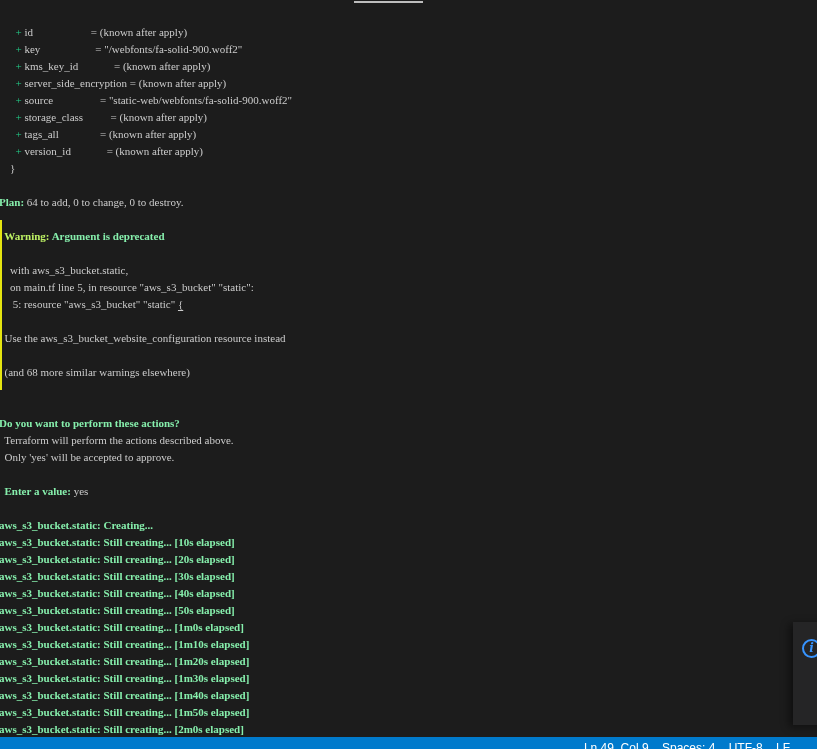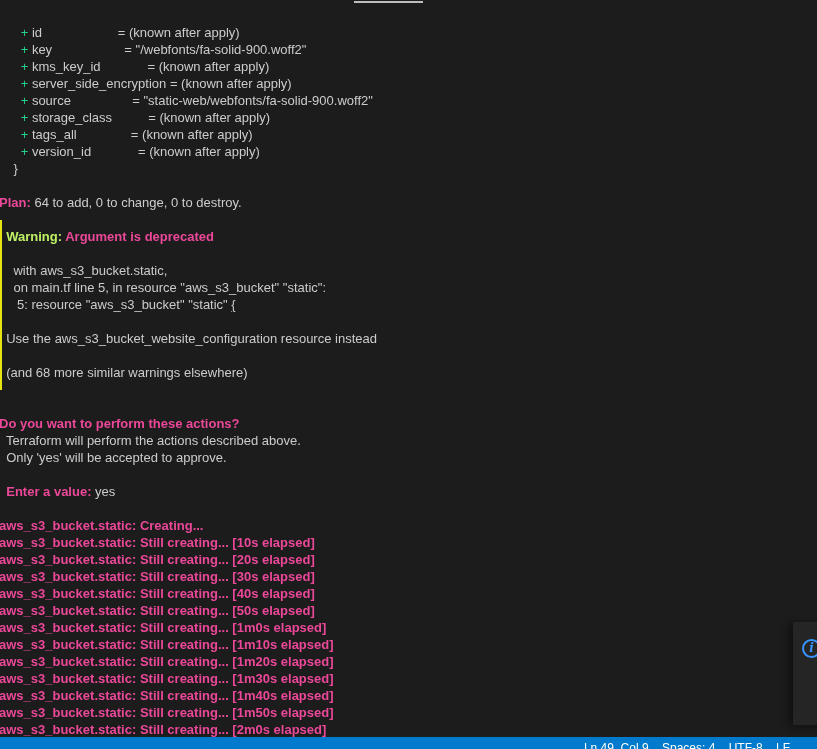--- a/index.html
+++ b/index.html
@@ -8,28 +8,28 @@
     position: relative;
     width: 817px; height: 749px;
     background: #1c1c1c;
     overflow: hidden;
     font-family: "DejaVu Sans Mono", monospace;
   }
   .terminal {
     position: absolute;
     left: -1px; top: 24px;
     white-space: pre;
-    font-family: Liberation Sans, sans-serif;
-    font-size: 13px;
+    font-family: Liberation Serif, serif;
+    font-size: 11px;
     line-height: 17px;
     color: #cccccc;
   }
   .ln { min-height: 17px; }
   .seg-t { color: #cccccc; }
-  .seg-b { color: #ec4899; font-weight: bold; }
+  .seg-b { color: #86efac; font-weight: bold; }
   .seg-g { color: #23d18b; }
   .seg-y { color: #bef264; font-weight: bold; }
   .seg-u { color: #cccccc; text-decoration: underline; text-underline-offset: 2px; }
   .clipped-frag {
     position: absolute;
     left: 354px; top: 1px;
     width: 69px; height: 2px;
     background: #bdbdbd;
   }
   .warning-bar {

